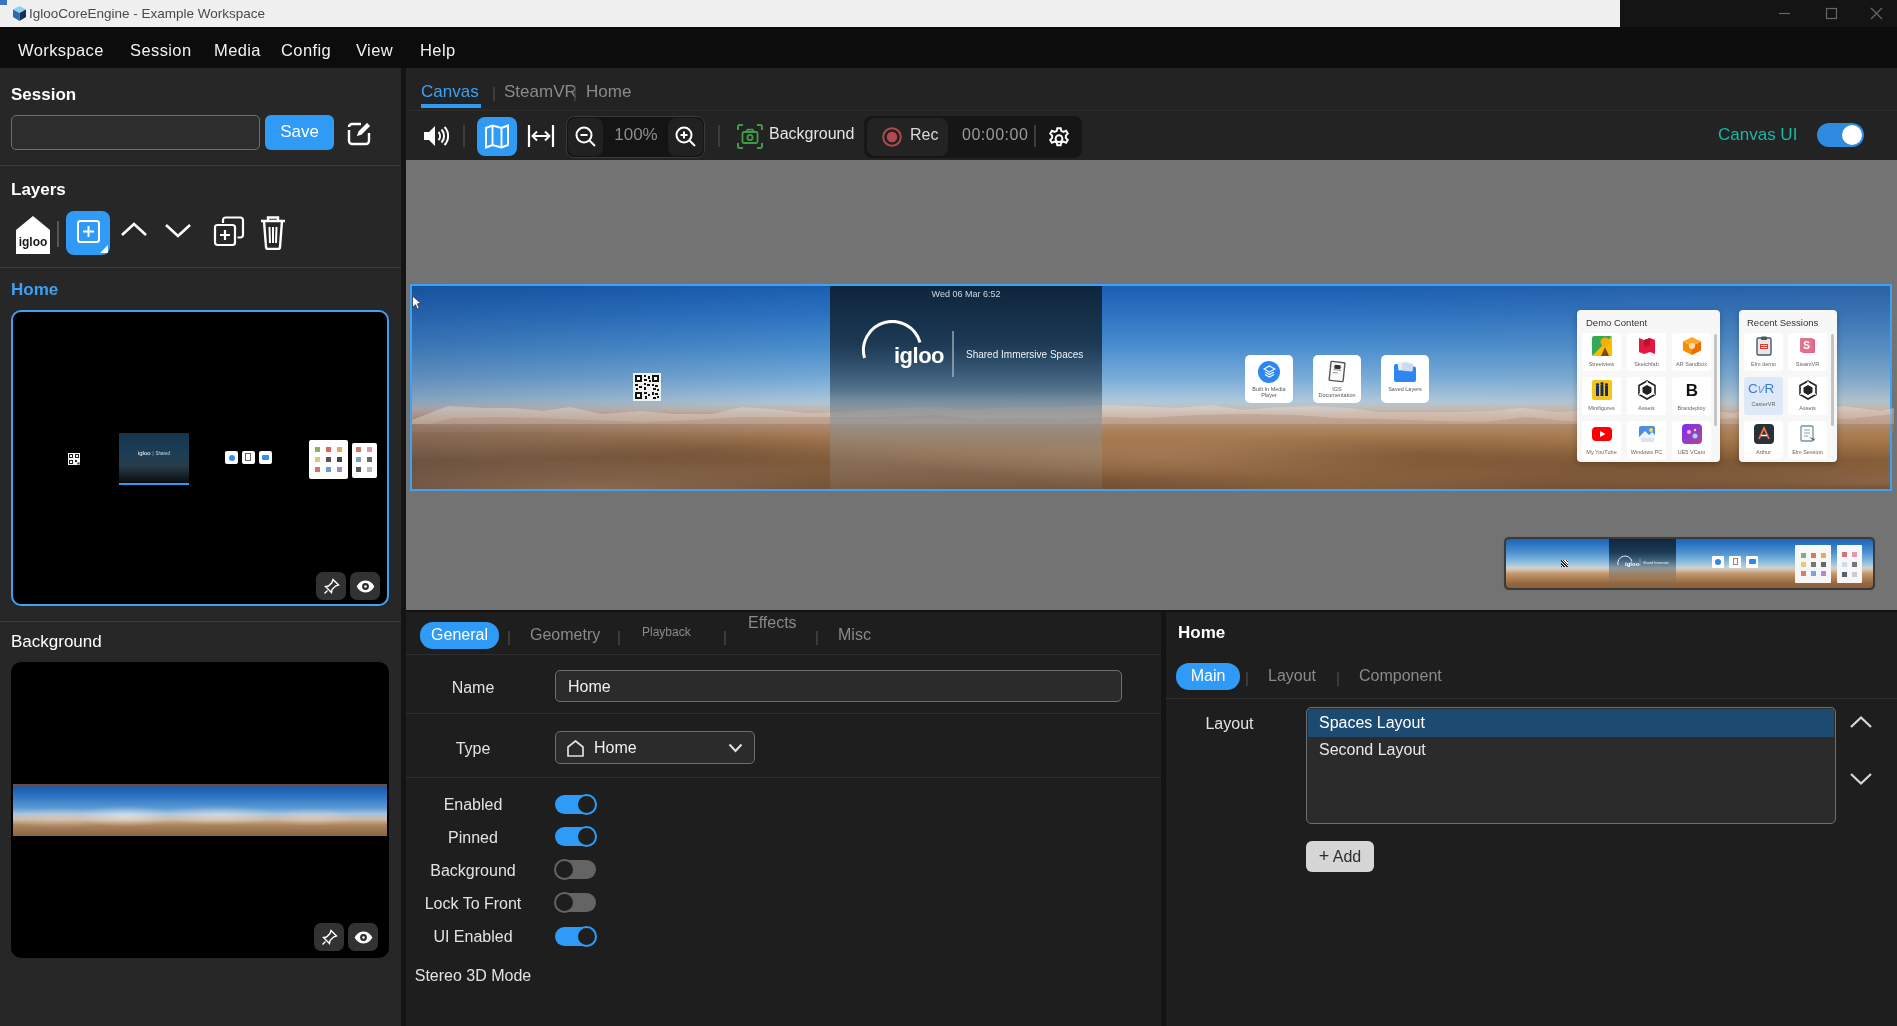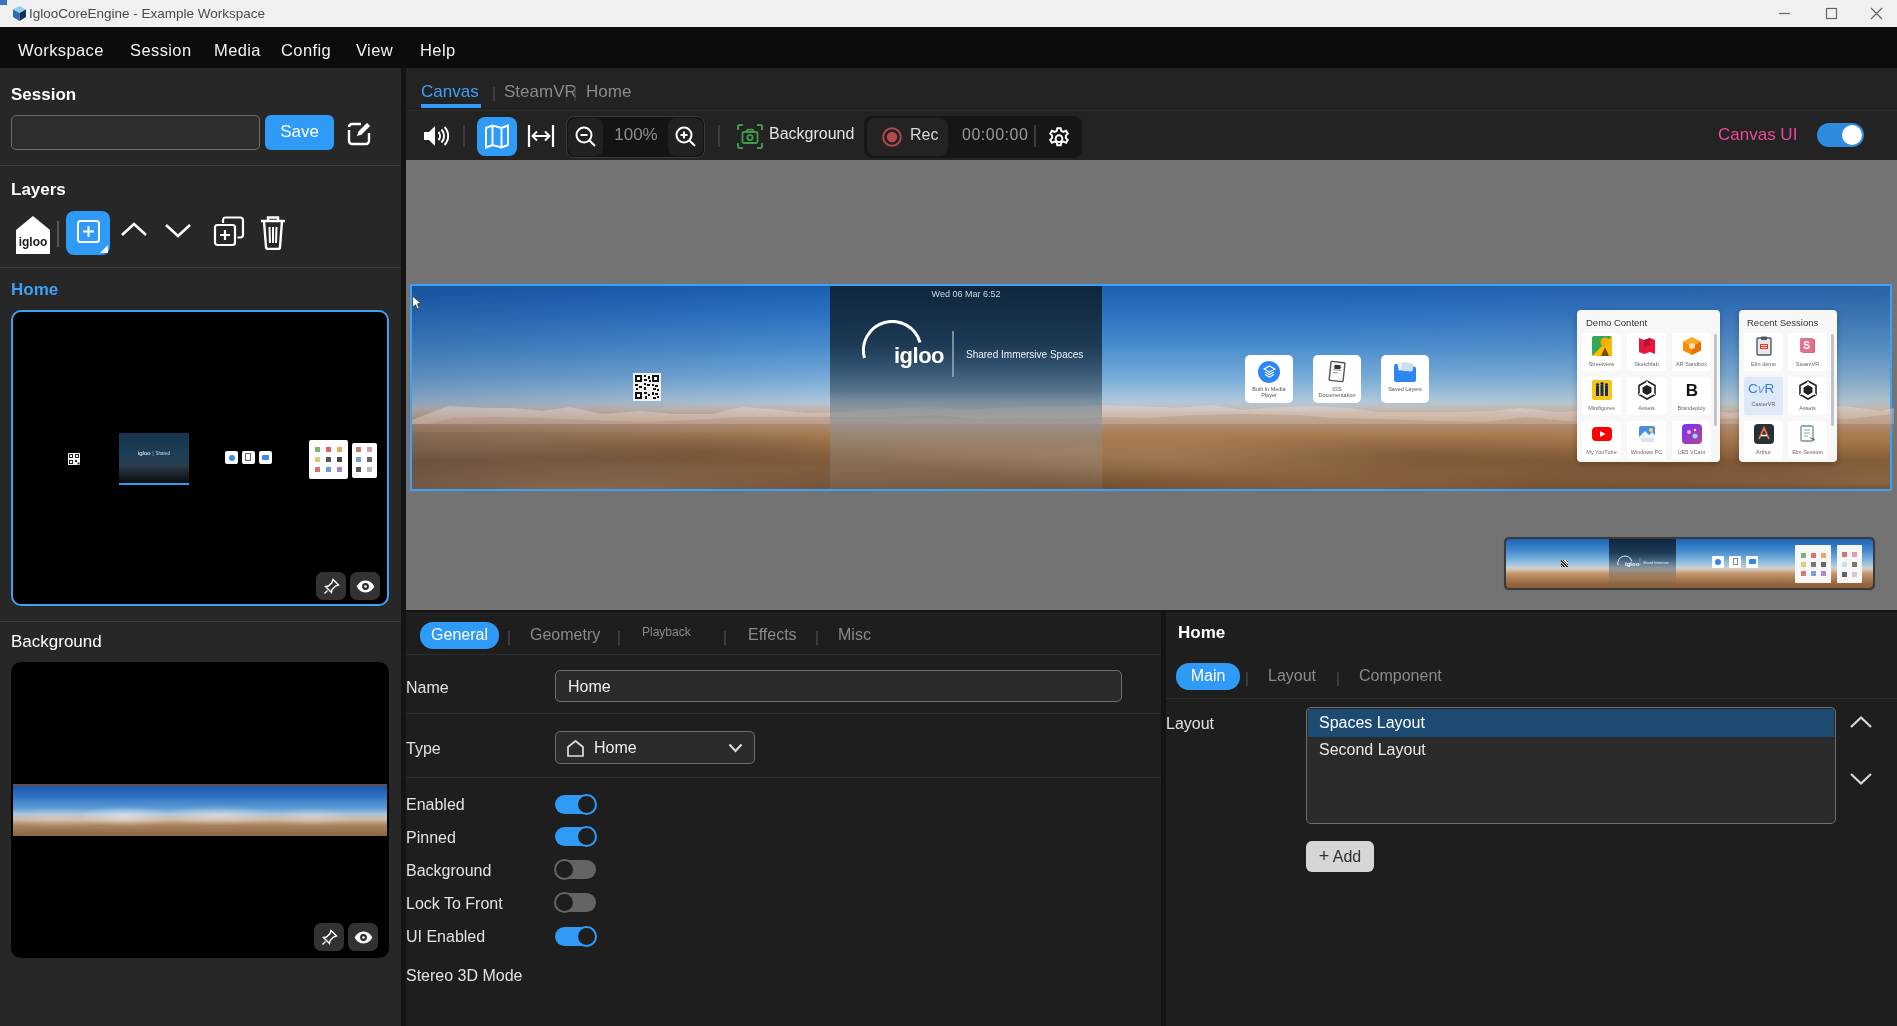--- a/index.html
+++ b/index.html
@@ -1,21 +1,21 @@
 <!DOCTYPE html>
 <html><head>
 <meta charset="utf-8">
 <style>
 * { margin:0; padding:0; box-sizing:border-box; }
 html,body { width:1897px; height:1026px; overflow:hidden; background:#141414;
   font-family:"Liberation Sans", sans-serif; }
 #app { position:relative; width:1897px; height:1026px; background:#141414; }
 
 
-#titlebar { position:absolute; left:0; top:0; width:1897px; height:27px; background:#f0f0f0; }
+#titlebar { position:absolute; left:0; top:0; width:1620px; height:27px; background:#f0f0f0; }
 #titlebar .title { position:absolute; left:29px; top:6px; font-size:13.5px; color:#4a4a4a; }
 #titlebar svg.cube { position:absolute; left:11px; top:5px; }
 .winbtn { position:absolute; top:0; width:45px; height:27px; }
 
 
 #menubar { position:absolute; left:0; top:27px; width:1897px; height:41px; background:#0c0c0c; }
 #menubar span { position:absolute; top:14px; font-size:16.5px; color:#f2f2f2; letter-spacing:0.4px; }
 
 
 #sidebar { position:absolute; left:0; top:68px; width:401px; height:958px; background:#272727; }
@@ -38,21 +38,21 @@
 #viewport { position:absolute; left:406px; top:160px; width:1491px; height:450px; background:#737373; }
 .tab { position:absolute; top:14px; font-size:17px; color:#8a8a8a; }
 .tabsep { position:absolute; top:14px; font-size:15px; color:#4d4d4d; }
 .tbtn { position:absolute; border-radius:8px; }
 .tsep { position:absolute; top:14px; width:2px; height:22px; background:#3c3c3c; }
 
 
 #bpanel { position:absolute; left:406px; top:612px; width:755px; height:414px; background:#1e1e1e; }
 #rpanel { position:absolute; left:1166px; top:612px; width:731px; height:414px; background:#1e1e1e; }
 .bluebtn { position:absolute; background:#2f9bf7; border-radius:13px; color:#fff; text-align:center; }
-.formlabel { position:absolute; font-size:16px; color:#e2e2e2; text-align:left; }
+.formlabel { position:absolute; font-size:16px; color:#e2e2e2; text-align:center; }
 .input { position:absolute; background:#2b2b2b; border:1px solid #6e6e6e; border-radius:5px;
   color:#f0f0f0; font-size:16px; }
 .toggle { position:absolute; width:41px; height:19px; border-radius:10px; }
 .toggle .knob { position:absolute; top:-1px; width:21px; height:21px; border-radius:50%; background:#1e1e1e; }
 .toggle.on { background:#2f9bf7; } .toggle.on .knob { right:-1px; border:2px solid #2f9bf7; }
 .toggle.off { background:#646464; } .toggle.off .knob { left:-1px; border:2px solid #646464; }
 .cell { position:absolute; width:39px; height:38px; background:#fff; border-radius:3px; text-align:center; overflow:hidden; }
 .cell svg { margin-top:3px; }
 .cell .cap { font-size:5.5px; color:#666; line-height:6px; margin-top:1px; overflow:hidden; height:7px; }
 .cell.sel { background:#dde8f8; }
@@ -277,21 +277,21 @@
   </svg>
   <div style="position:absolute;left:504px;top:15px;font-size:16px;color:#d8d8d8">Rec</div>
   <div style="position:absolute;left:556px;top:15px;font-size:16px;color:#9a9a9a;letter-spacing:0.5px">00:00:00</div>
   <div style="position:absolute;left:628px;top:14px;width:2px;height:22px;background:#3c3c3c"></div>
 
   <svg style="position:absolute;left:641px;top:14px" width="24" height="24" viewBox="0 0 24 24">
     <path d="M10.3,1.5 h3.4 l0.6,2.8 a8,8 0 0 1 2.1,0.9 l2.7,-1.1 1.7,2.9 -2,1.9 a8,8 0 0 1 0,2.3 l2,1.9 -1.7,2.9 -2.7,-1.1 a8,8 0 0 1 -2.1,0.9 l-0.6,2.8 h-3.4 l-0.6,-2.8 a8,8 0 0 1 -2.1,-0.9 l-2.7,1.1 -1.7,-2.9 2,-1.9 a8,8 0 0 1 0,-2.3 l-2,-1.9 1.7,-2.9 2.7,1.1 a8,8 0 0 1 2.1,-0.9 Z" fill="none" stroke="#fff" stroke-width="1.9" transform="translate(0,1.7)"></path>
     <circle cx="12" cy="12" r="3.4" fill="none" stroke="#fff" stroke-width="1.9" transform="translate(0,1.7)"></circle>
   </svg>
 
-  <div style="position:absolute;left:1312px;top:14px;font-size:17px;color:#ec4899">Canvas UI</div>
+  <div style="position:absolute;left:1312px;top:14px;font-size:17px;color:#14b8a6">Canvas UI</div>
   <div style="position:absolute;left:1411px;top:12px;width:47px;height:24px;border-radius:12px;background:#2e8be0">
     <div style="position:absolute;right:2px;top:2px;width:20px;height:20px;border-radius:50%;background:#fff"></div>
   </div>
 </div>
 <div id="viewport">
 
   <div id="pano" style="position:absolute;left:4px;top:124px;width:1482px;height:207px;border:2px solid #3da1f6;background:linear-gradient(180deg,#1b5fb2 0%,#2d73c2 14%,#4a8ecf 30%,#77abd8 45%,#a9c6dc 56%,#c9cdcb 61%,#c3ab8e 65%,#ad8258 71%,#9a7048 80%,#86603e 91%,#775438 100%)">
     <div style="position:absolute;inset:0;background:linear-gradient(90deg,rgba(8,35,85,0.22) 0%,rgba(0,0,0,0) 30%,rgba(0,0,0,0) 62%,rgba(190,120,50,0.10) 100%)"></div>
     <div style="position:absolute;left:0;top:116px;width:100%;height:24px;background:linear-gradient(180deg,rgba(190,155,145,0) 0%,rgba(185,145,130,0.45) 45%,rgba(170,125,95,0.25) 100%)"></div>
     <svg style="position:absolute;left:0;top:0" width="1482" height="203" viewBox="0 0 1482 203">
@@ -543,21 +543,21 @@
 </div>
 
 <div id="bpanel">
 
   <div class="bluebtn" style="left:14px;top:10px;width:79px;height:27px;font-size:16px;line-height:26px">General</div>
   <span class="tabsep" style="left:101px;top:16px">|</span>
   <div class="tab" style="left:124px;top:14px;font-size:16px">Geometry</div>
   <span class="tabsep" style="left:211px;top:16px">|</span>
   <div class="tab" style="left:236px;top:13px;font-size:12px">Playback</div>
   <span class="tabsep" style="left:317px;top:16px">|</span>
-  <div class="tab" style="left:342px;top:14px;font-size:16px">Effects</div>
+  <div class="tab" style="left:342px;top:2px;font-size:16px">Effects</div>
   <span class="tabsep" style="left:409px;top:16px">|</span>
   <div class="tab" style="left:432px;top:14px;font-size:16px">Misc</div>
   <div class="hr" style="top:42px;left:0;width:755px;background:#2e2e2e"></div>
 
   <div class="formlabel" style="left:0px;top:67px;width:134px">Name</div>
   <div class="input" style="left:149px;top:58px;width:567px;height:32px;line-height:31px;padding-left:12px">Home</div>
   <div class="hr" style="top:101px;left:0;width:755px;background:#2e2e2e"></div>
 
   <div class="formlabel" style="left:0px;top:128px;width:134px">Type</div>
   <div class="input" style="left:149px;top:119px;width:200px;height:33px;line-height:32px;padding-left:38px">Home

